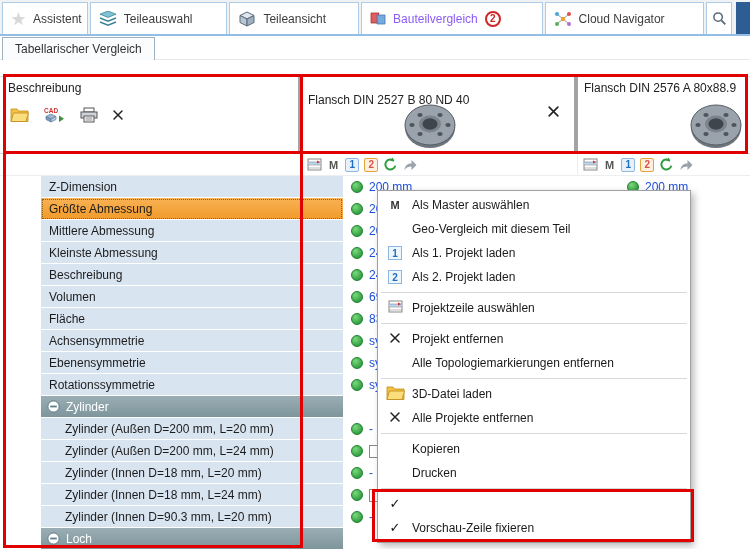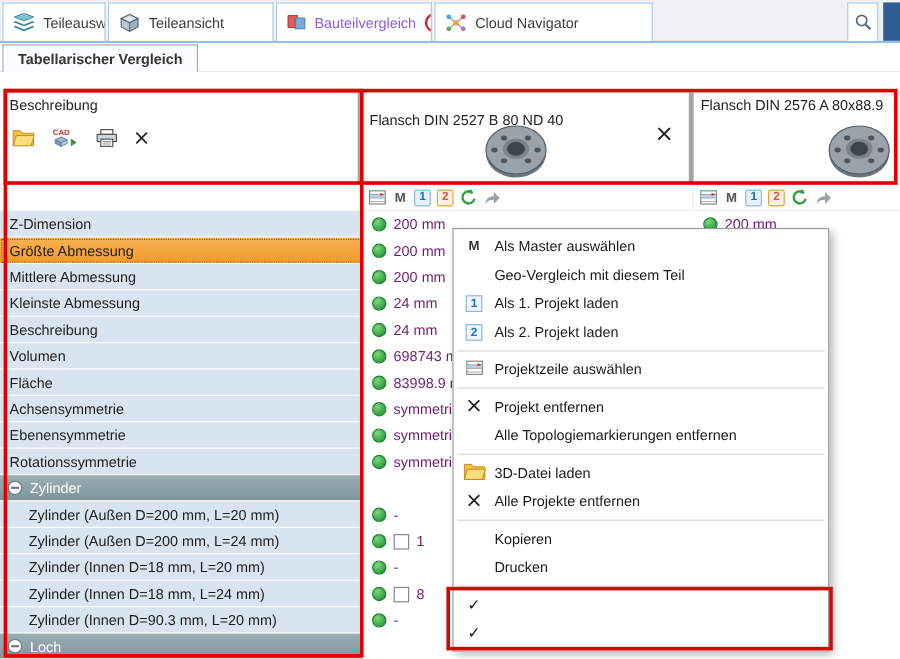--- a/index.html
+++ b/index.html
@@ -19,21 +19,21 @@
   .tabbar .tab:nth-child(5){width:160px;}
   .tabbar .tab.search{width:26px;margin-left:auto;justify-content:center;padding:0;}
   .tab .tlabel{color:#3c3c3c;white-space:nowrap;}
   .tab.active .tlabel{color:#8b5cf6;}
   .ticon{display:flex;align-items:center;}
   .badge{min-width:16px;height:16px;border:2px solid #cf2626;border-radius:50%;color:#cf2626;
          font-size:10px;font-weight:bold;display:flex;align-items:center;justify-content:center;background:#fff;}
   .bluecorner{width:14px;background:#2e5d94;margin-left:2px;}
 
   
-  .subtabrow{position:absolute;top:36px;left:0;width:750px;height:24px;background:#fff;border-bottom:1px solid #e6eaee;font-weight:bold;}
+  .subtabrow{position:absolute;top:36px;left:0;width:750px;height:24px;background:#fff;border-bottom:1px solid #e6eaee;}
   .subtab{position:absolute;left:2px;top:1px;height:23px;display:flex;align-items:center;
           padding:0 12px;border:1px solid #9fb2c0;border-bottom:none;background:#fbfcfd;color:#333;}
 
   
   .headerband{position:absolute;top:76px;left:0;width:750px;height:78px;display:flex;
               border-top:1px solid #e3e3e3;border-bottom:1px solid #d3d9de;background:#fff;}
   .hcell{border-right:4px solid #a3a3a3;position:relative;}
   .hdesc{width:302px;padding:4px 8px;}
   .hpart1{width:276px;padding:16px 6px;}
   .hpart2{flex:1;padding:4px 6px;border-right:none;}
@@ -53,35 +53,35 @@
   .ct{width:276px;display:flex;align-items:center;gap:5px;padding-left:5px;border-right:1px solid #eceff2;}
   .ct2{flex:1;border-right:none;}
   .cticon{display:flex;align-items:center;}
   .tm{font-weight:bold;color:#555;font-size:11px;padding:0 2px;}
   .tnum{width:14px;height:14px;display:flex;align-items:center;justify-content:center;
         font-size:10px;font-weight:bold;border-radius:2px;}
   .n1{color:#1d6fbd;border:1px solid #8fb8e0;background:#e8f1fa;}
   .n2{color:#d9534f;border:1px solid #e8a23c;background:#fdf0df;}
 
   
-  .table{position:absolute;top:176px;left:0;width:750px;}
+  .table{position:absolute;top:176px;left:0;width:750px;padding-left:41px;}
   .trow{display:flex;height:22px;}
   .lab{width:302px;background:#d9e4f1;border-bottom:1px solid #fff;display:flex;align-items:center;
        padding-left:8px;gap:6px;color:#1c1c1c;overflow:hidden;white-space:nowrap;}
   .lab.indent{padding-left:24px;}
   .lab.hl{background:linear-gradient(#f9b254,#f19b2b);outline:1px dotted #8a6420;outline-offset:-2px;}
   .lab.section{background:linear-gradient(#9aaeb4,#7e959c);color:#fff;padding-left:6px;}
   .collapse{display:flex;align-items:center;}
   .v{display:flex;align-items:center;gap:6px;padding-left:8px;background:#fff;overflow:hidden;}
   .v1{width:276px;}
   .v2{flex:1;}
   .dot{width:12px;height:12px;border-radius:50%;flex:0 0 auto;
        background:radial-gradient(circle at 35% 30%, #7cd87c, #2f9e3f 75%);border:1px solid #1f7f2f;}
   .cb{width:13px;height:13px;border:1px solid #888;background:#fff;flex:0 0 auto;}
-  .val{color:#701a75;white-space:nowrap;}
+  .val{color:#1d4ed8;white-space:nowrap;}
 
   
   .menu{position:absolute;left:377px;top:190px;width:314px;background:#fff;border:1px solid #a0a0a0;
         box-shadow:3px 3px 7px rgba(0,0,0,.28);padding:2px 0;z-index:20;}
   .mi{height:24px;display:flex;align-items:center;padding:0 10px 0 4px;cursor:default;}
   .mi .ic{width:26px;display:flex;align-items:center;justify-content:center;flex:0 0 auto;}
   .mi .ml{margin-left:4px;color:#1a1a1a;white-space:nowrap;}
   .msep{height:1px;background:#d8d8d8;margin:3px 3px;}
   .micon-num{width:14px;height:14px;border:1px solid #8fb8e0;color:#1d6fbd;font-size:10px;font-weight:bold;
              display:flex;align-items:center;justify-content:center;background:#eef5fc;}
@@ -93,20 +93,28 @@
   #rb-col{left:3px;top:74px;width:300px;height:474px;z-index:30;}
   #rb-row{left:3px;top:74px;width:745px;height:80px;z-index:30;}
   #rb-menu{left:372px;top:489px;width:322px;height:53px;z-index:40;}
 </style>
 </head>
 <body>
 
 <div class="app">
 
   <div class="tabbar" id="tabbar">
+      <div class="tab">
+        <span class="ticon">
+          <svg width="15" height="14" viewBox="0 0 15 14">
+            <path d="M7.5 0 l1.8 5 5.2 .2 -4.2 3 1.6 5 -4.4 -3 -4.4 3 1.6 -5 -4.2 -3 5.2 -.2z" fill="#d8d8d8"></path>
+          </svg>
+        </span>
+        <span class="tlabel">Assistent</span>
+      </div>
       <div class="tab">
         <span class="ticon">
           <svg width="18" height="15" viewBox="0 0 18 15">
             <path d="M9 0 17 3.2 9 6.4 1 3.2z" fill="#7fc4d4" stroke="#3c8396" stroke-width=".8"></path>
             <path d="M1 7 9 10.2 17 7" fill="none" stroke="#3c8396" stroke-width="1.4"></path>
             <path d="M1 11 9 14.2 17 11" fill="none" stroke="#3c8396" stroke-width="1.4"></path>
           </svg>
         </span>
         <span class="tlabel">Teileauswahl</span>
       </div>
@@ -559,20 +567,21 @@
       <div class="msep"></div>
       <div class="mi">
         <span class="ic">
           <span><span class="chk">✓</span></span>
         </span>
       </div>
       <div class="mi">
         <span class="ic">
           <span><span class="chk">✓</span></span>
         </span>
+        <span class="ml">Vorschau-Zeile fixieren</span>
       </div>
     </div>
 
   <div class="redbox" id="rb-col"></div>
   <div class="redbox" id="rb-row"></div>
   <div class="redbox" id="rb-menu"></div>
 
 </div>
 
 </body></html>

